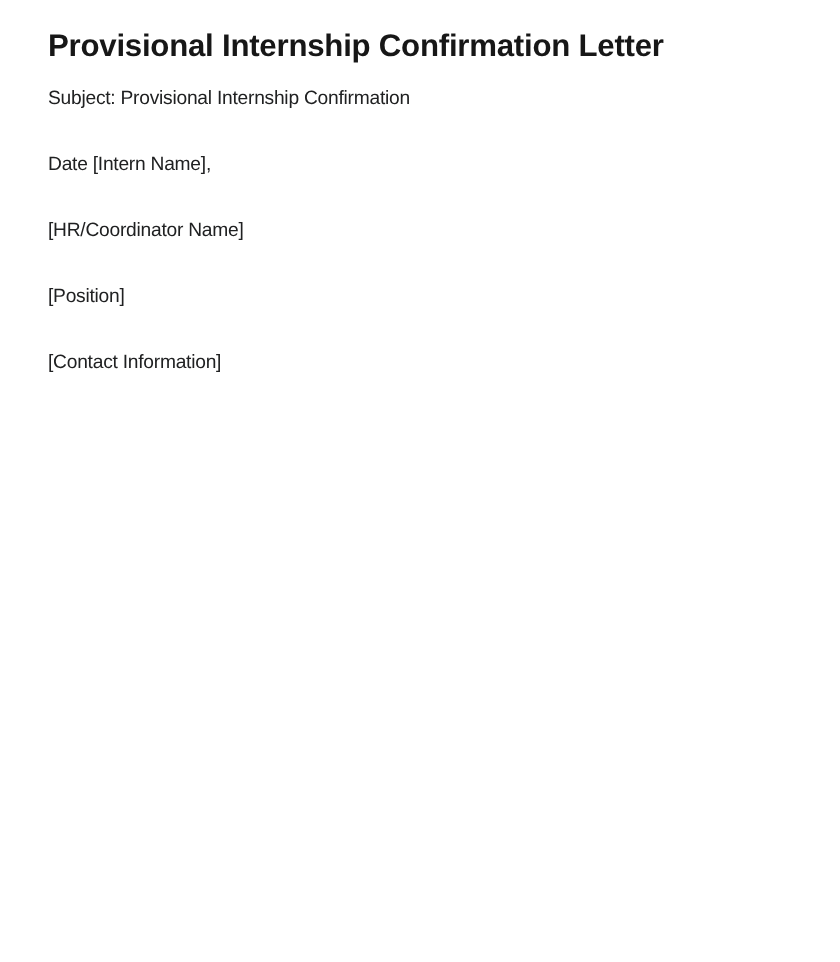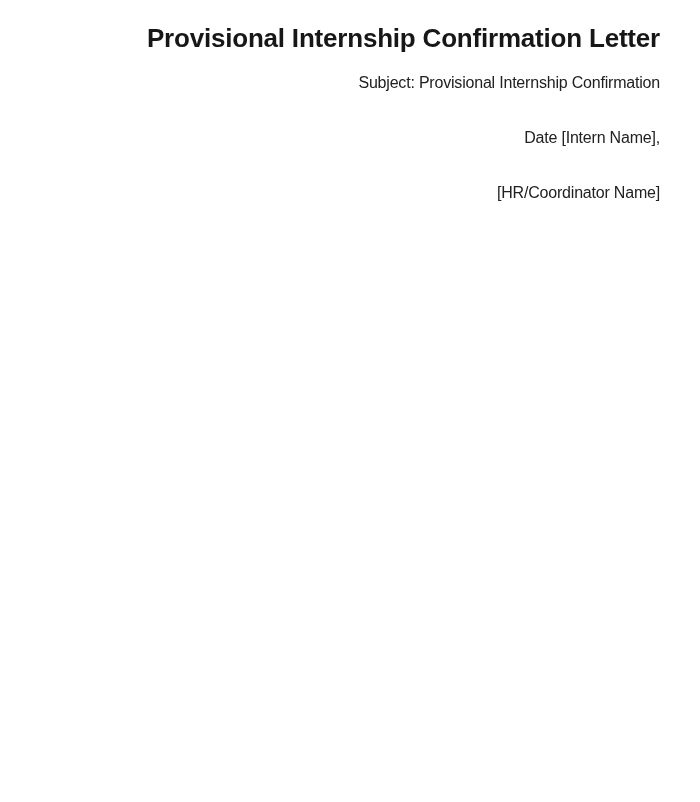--- a/index.html
+++ b/index.html
@@ -7,21 +7,20 @@
     margin: 0;
     padding: 0;
     background: #ffffff;
   }
   .doc {
     width: 700px;
     min-height: 802px;
     background: #ffffff;
     padding: 22px 40px 46px 40px;
     font-family: "Liberation Sans", sans-serif;
-    text-align: right;
   }
   .doc h1 {
     margin: 0 0 10px 0;
     font-size: 26px;
     line-height: 33px;
     font-weight: 700;
     color: #171717;
     letter-spacing: -0.2px;
   }
   .doc p {
@@ -44,15 +43,17 @@
 
   <p>Subject: Provisional Internship Confirmation</p>
 
   <p>Date [Intern Name],</p>
 
 
 
 
   <p>[HR/Coordinator Name]</p>
 
+  <p>[Position]</p>
 
 
+  <p>[Contact Information]</p>
 </main>
 
 </body></html>

